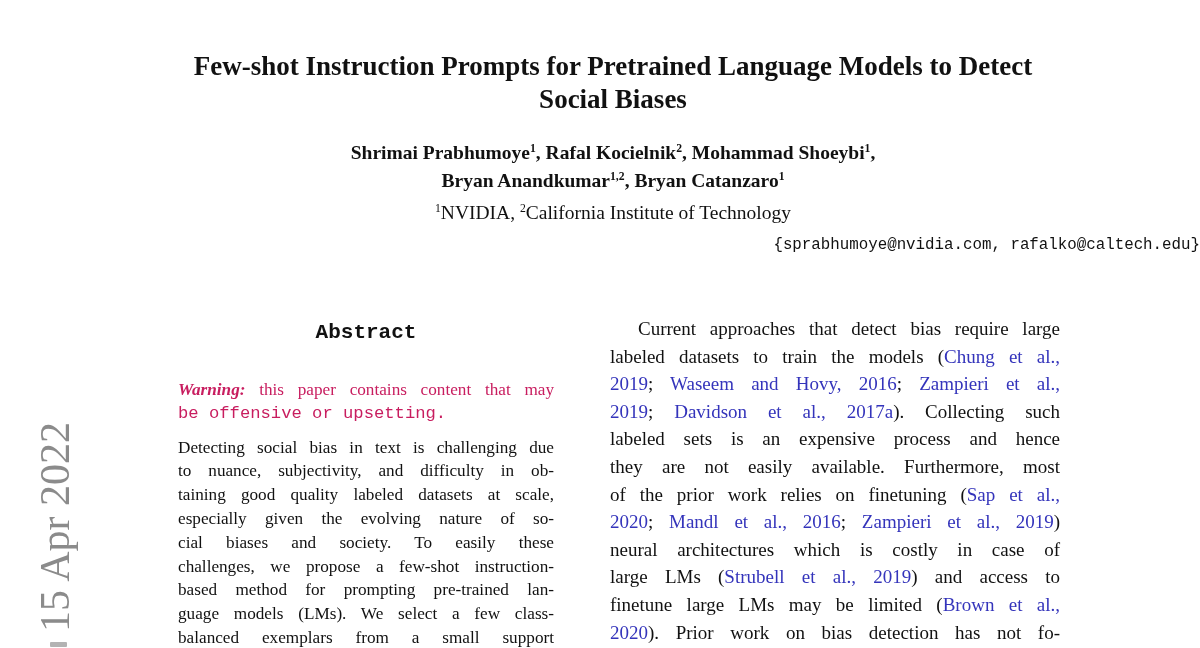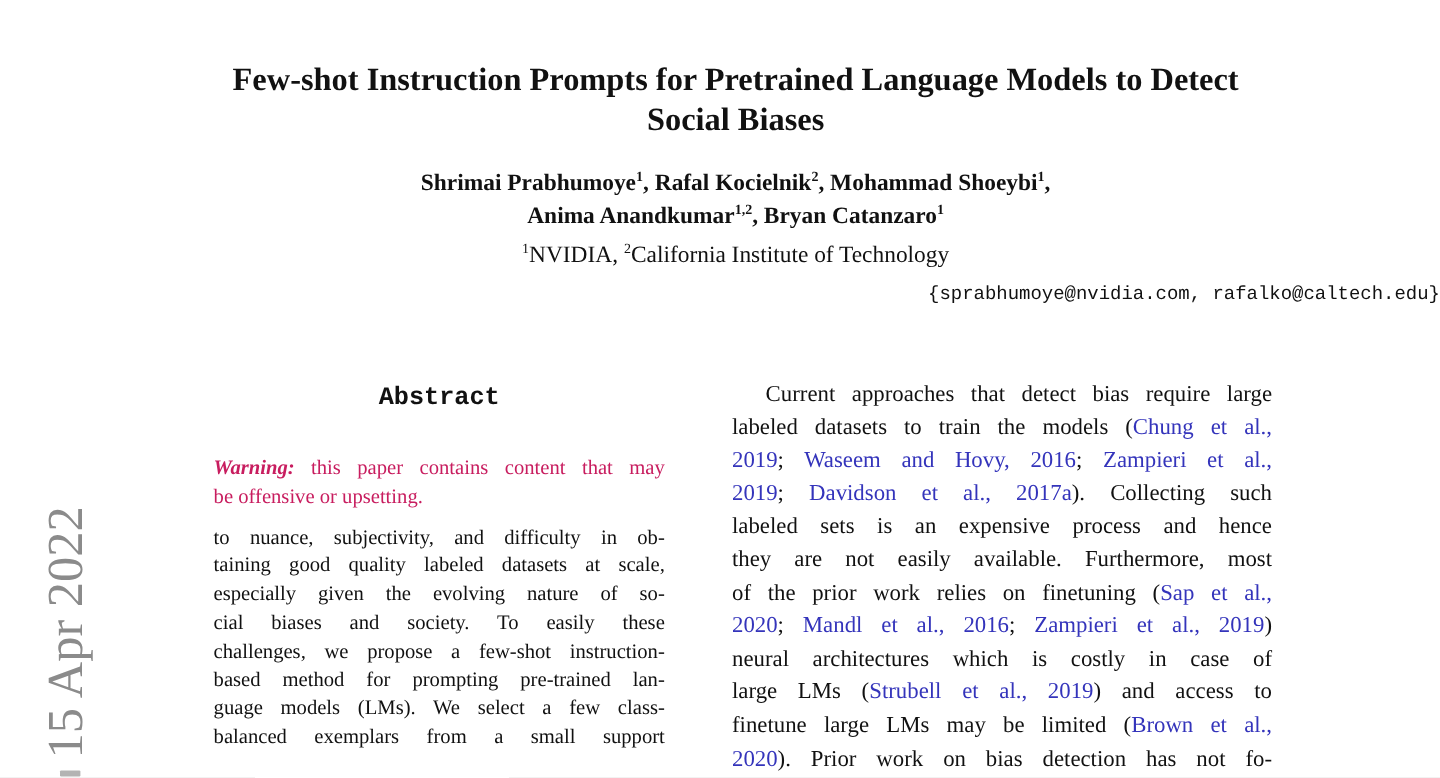--- a/index.html
+++ b/index.html
@@ -40,21 +40,21 @@
     font-size:19px; }
   .col-right .line { line-height:27.6px; }
   .abstract-heading { font-size:21px; font-weight:700; text-align:center;
     line-height:26px; margin:0 0 32px 0;font-family:Liberation Mono, monospace; }
   .warning { color:var(--warn,#c81d5f); font-size:17.2px; margin-bottom:9px; }
   .warning .line { line-height:24.3px; }
   .abs-body { font-size:17.2px; }
   .abs-body .line { line-height:23.8px; }
   
   .just .line { text-align:justify; text-align-last:justify; text-justify:inter-word; }
-  .just .line.nojust { text-align-last:left; }
+  .just .line.nojust { text-align-last:left;font-family:Liberation Mono, monospace; }
   .line.indent { padding-left:28px; }
   
   .cite { color:var(--cite,#3434bb); }
   .bi { font-weight:700; font-style:italic; }
   .sup { vertical-align:super; font-size:60%; line-height:0; }
 </style>
 </head>
 <body>
 
 <div class="page">
@@ -63,35 +63,36 @@
   <div class="watermark-cut"></div>
 
   <header class="title center">
       <div class="line"><span>Few-shot Instruction Prompts for Pretrained Language Models to Detect</span></div>
       <div class="line"><span>Social Biases</span></div>
     </header>
 
   <div class="authors">
     <div class="author-names center">
         <div class="line"><span>Shrimai Prabhumoye</span><span class="sup">1</span><span>, Rafal Kocielnik</span><span class="sup">2</span><span>, Mohammad Shoeybi</span><span class="sup">1</span><span>,</span></div>
-        <div class="line"><span>Anima Anandkumar</span><span class="sup">1,2</span><span>, Bryan Catanzaro</span><span class="sup">1</span></div>
+        <div class="line"><span>Bryan Anandkumar</span><span class="sup">1,2</span><span>, Bryan Catanzaro</span><span class="sup">1</span></div>
       </div>
     <div class="affiliation center">
         <div class="line"><span class="sup">1</span><span>NVIDIA, </span><span class="sup">2</span><span>California Institute of Technology</span></div>
       </div>
     <div class="emails">{sprabhumoye@nvidia.com, rafalko@caltech.edu}</div>
   </div>
 
   <section class="col-left">
     <h2 class="abstract-heading">Abstract</h2>
     <div class="warning just">
         <div class="line"><span class="bi">Warning:</span><span> this paper contains content that may</span></div>
         <div class="line nojust"><span>be offensive or upsetting.</span></div>
       </div>
     <div class="abs-body just">
+        <div class="line"><span>Detecting social bias in text is challenging due</span></div>
         <div class="line"><span>to nuance, subjectivity, and difficulty in ob-</span></div>
         <div class="line"><span>taining good quality labeled datasets at scale,</span></div>
         <div class="line"><span>especially given the evolving nature of so-</span></div>
         <div class="line"><span>cial biases and society. To easily these</span></div>
         <div class="line"><span>challenges, we propose a few-shot instruction-</span></div>
         <div class="line"><span>based method for prompting pre-trained lan-</span></div>
         <div class="line"><span>guage models (LMs). We select a few class-</span></div>
         <div class="line"><span>balanced exemplars from a small support</span></div>
       </div>
   </section>

